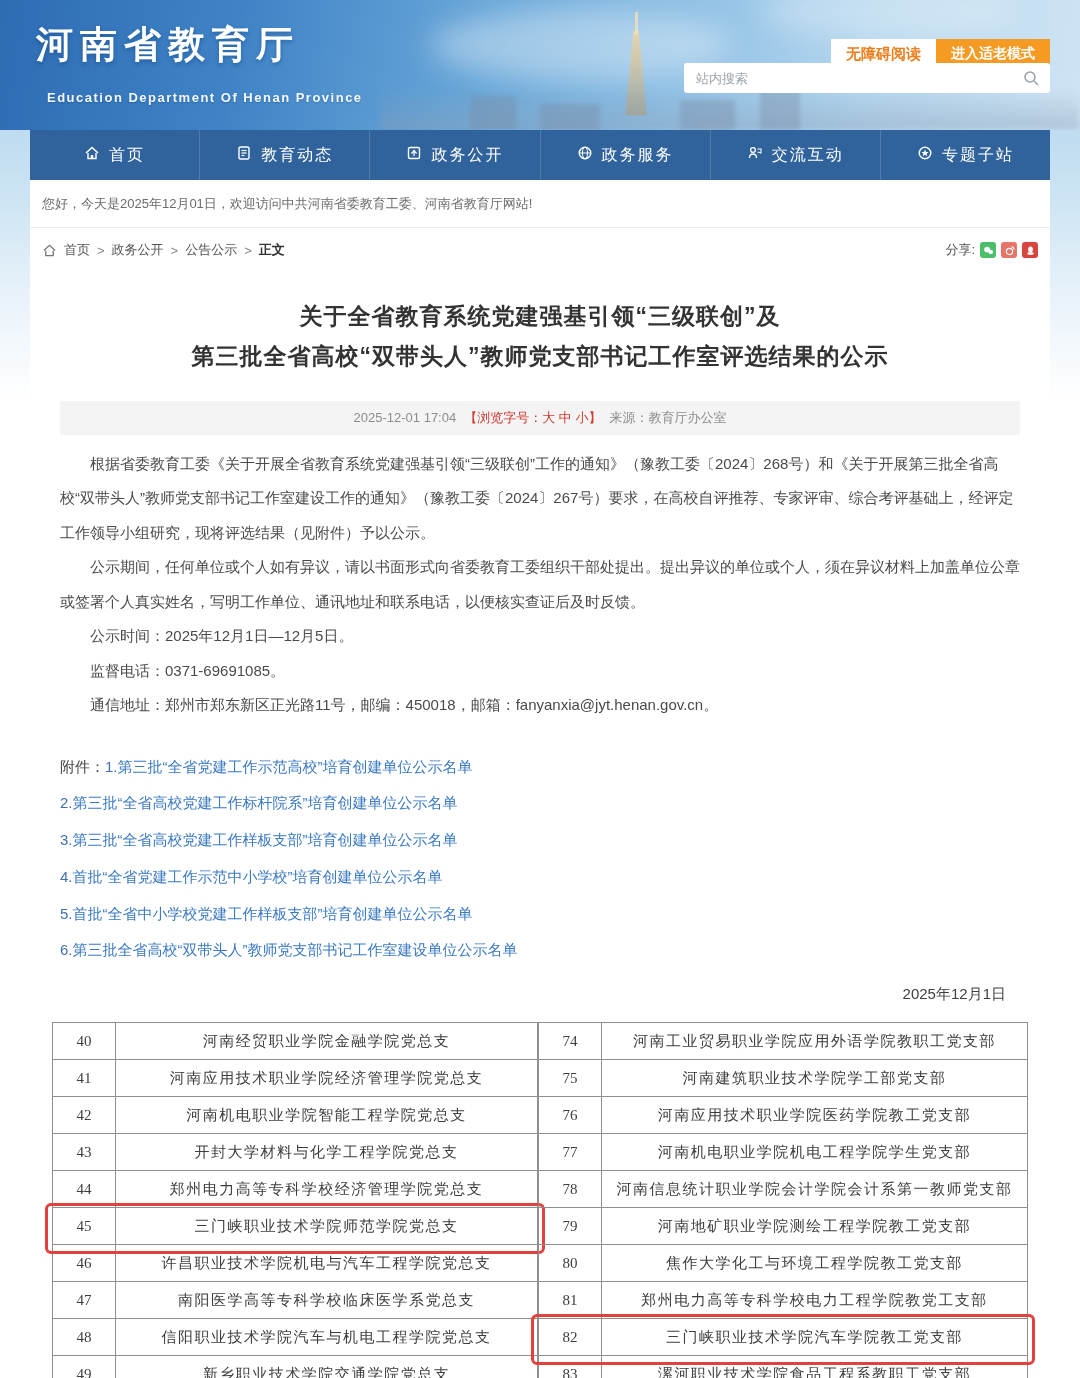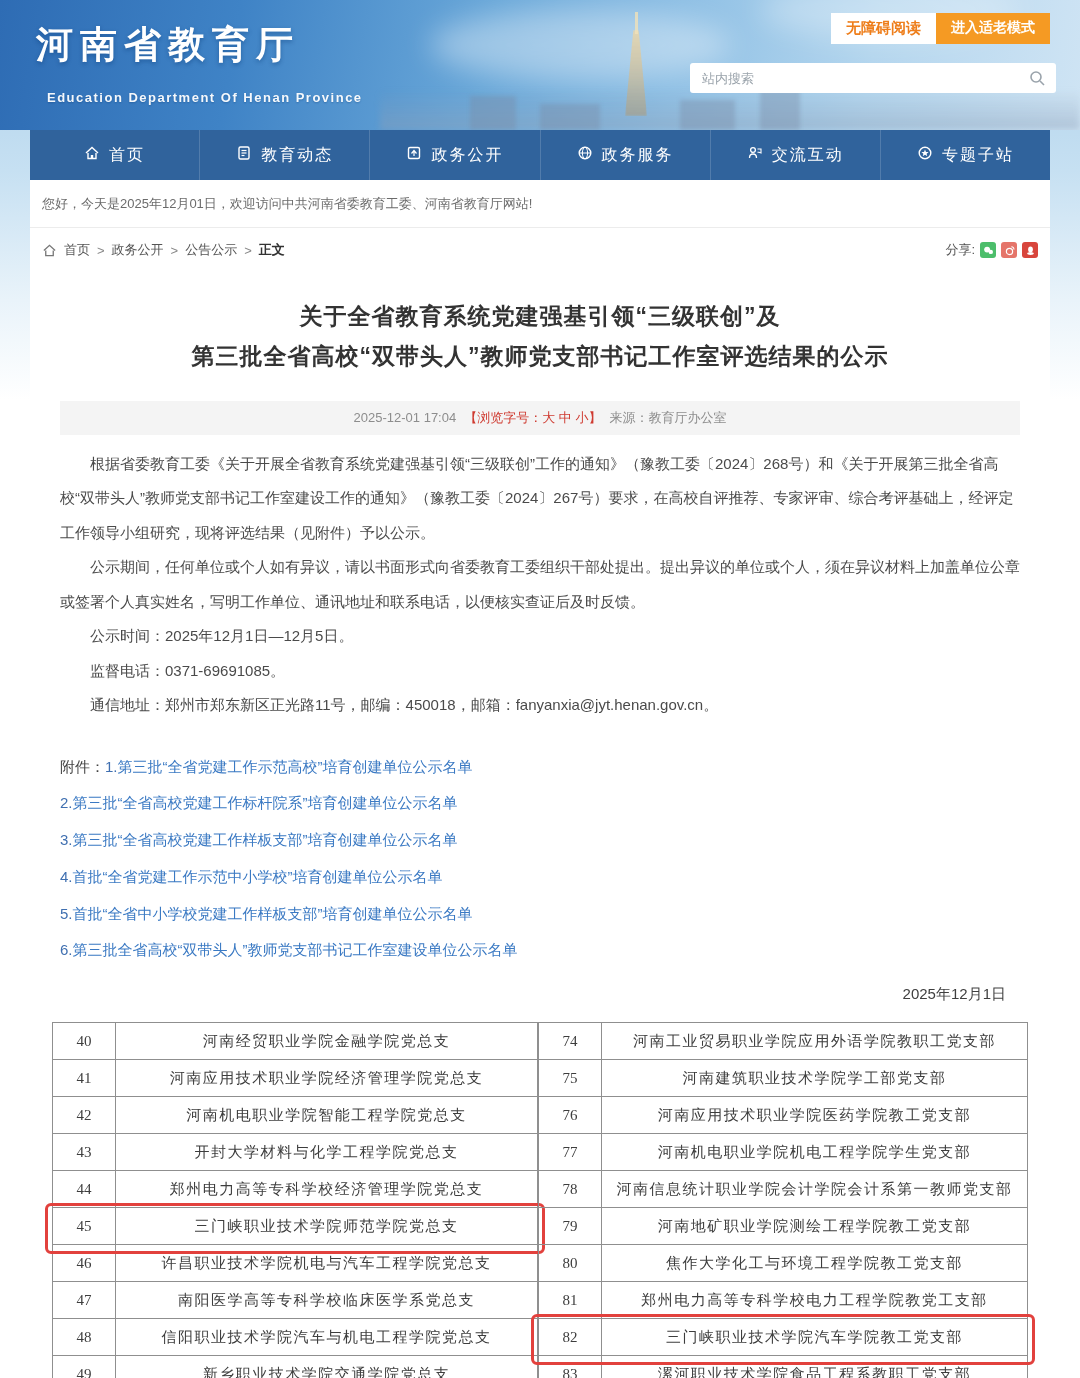--- a/index.html
+++ b/index.html
@@ -19,24 +19,24 @@
   .tower{position:absolute;left:625px;bottom:14px;width:22px;height:86px;
     background:linear-gradient(180deg,rgba(235,215,170,.85),rgba(170,155,125,.6));
     clip-path:polygon(38% 0,62% 0,100% 100%,0 100%);filter:blur(1px);}
   .tower-spire{position:absolute;left:635px;bottom:96px;width:3px;height:22px;background:rgba(240,225,185,.8);filter:blur(.5px);}
   .bldg{position:absolute;bottom:0;background:rgba(120,140,165,.38);filter:blur(2px);}
   .b1{left:470px;width:46px;height:34px;} .b2{left:540px;width:60px;height:26px;}
   .b3{left:680px;width:55px;height:30px;} .b4{left:760px;width:40px;height:40px;}
   .site-logo{position:absolute;left:36px;top:20px;color:#fff;}
   .site-name{font-size:37px;font-weight:bold;letter-spacing:7px;text-shadow:0 2px 4px rgba(10,60,120,.45);}
   .site-sub{font-size:13px;font-weight:bold;letter-spacing:1.5px;margin-top:20px;text-shadow:0 1px 2px rgba(10,60,120,.4);opacity:.95;padding-left:11px;}
-  .top-buttons{position:absolute;top:13px;right:30px;display:flex;}
+  .top-buttons{position:absolute;top:39px;right:30px;display:flex;}
   .btn-access{background:#ffffff;color:#ee7e1b;padding:6px 15px;font-size:15px;font-weight:bold;cursor:pointer;}
   .btn-elder{background:#f59a23;color:#ffffff;padding:6px 15px;font-size:14px;font-weight:bold;cursor:pointer;}
-  .search-bar{position:absolute;top:63px;right:24px;width:346px;height:30px;background:#fff;border-radius:3px;
+  .search-bar{position:absolute;top:63px;right:30px;width:346px;height:30px;background:#fff;border-radius:3px;
     display:flex;align-items:center;padding:0 10px;}
   .search-input{flex:1;border:none;outline:none;font-size:13px;color:#333;background:transparent;}
   .search-input::placeholder{color:#9aa3ab;}
   
   .nav{margin:0 30px;height:50px;background:#30639c;display:flex;}
   .nav-item{flex:1;display:flex;align-items:center;justify-content:center;gap:9px;color:#fff;font-size:16px;
     border-right:1px solid rgba(255,255,255,.16);cursor:pointer;letter-spacing:2px;}
   .nav-item:last-child{border-right:none;}
   .nav-item svg{flex:0 0 auto;}
   

